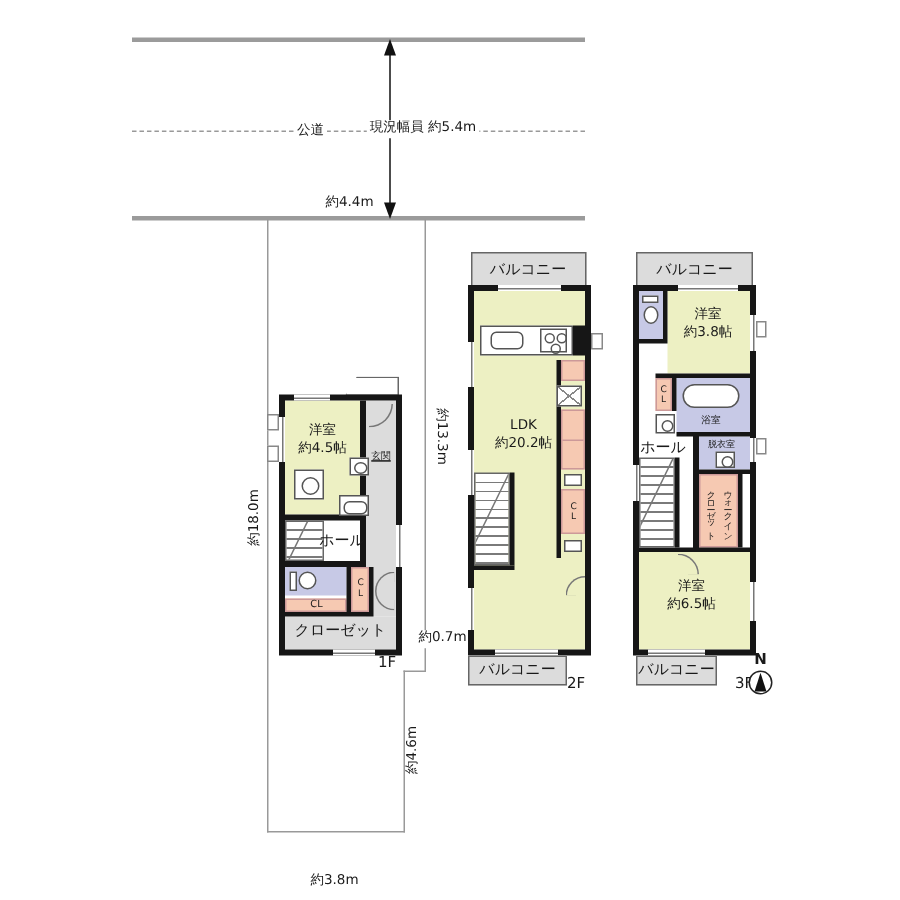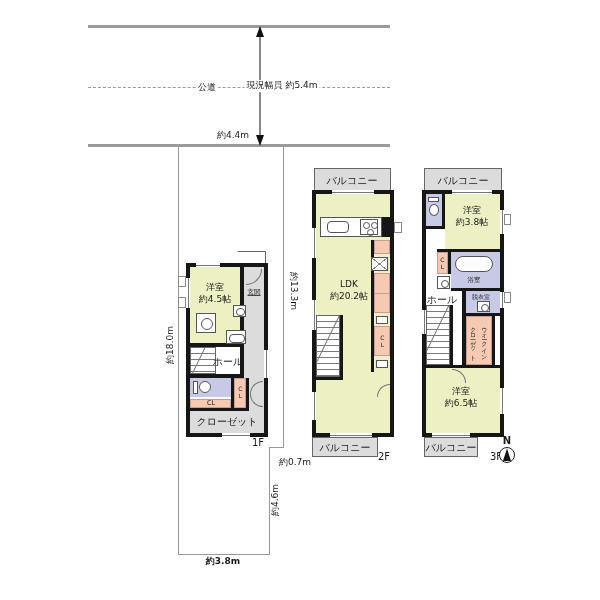--- a/index.html
+++ b/index.html
@@ -51,23 +51,23 @@
 約5.4m</div>
   <div class="lbl dim" style="left:233px;top:136px;">約4.4m</div>
 
   <div class="abs" style="left:178px;top:146px;width:1px;height:409px;background:#999;"></div>
   <div class="abs" style="left:283px;top:146px;width:1px;height:302px;background:#999;"></div>
   <div class="abs" style="left:269px;top:447px;width:15px;height:1px;background:#999;"></div>
   <div class="abs" style="left:269px;top:447px;width:1px;height:108px;background:#999;"></div>
   <div class="abs" style="left:178px;top:554px;width:92px;height:1px;background:#999;"></div>
   <div class="lbl dim rL" style="left:171px;top:345px;">約18.0m</div>
   <div class="lbl dim rR" style="left:293px;top:291px;">約13.3m</div>
-  <div class="lbl dim" style="left:295px;top:463px;text-align:right;">約0.7m</div>
+  <div class="lbl dim" style="left:295px;top:426px;text-align:right;">約0.7m</div>
   <div class="lbl dim rL" style="left:276px;top:500px;">約4.6m</div>
-  <div class="lbl dim" style="left:223px;top:562px;font-weight:bold;">約3.8m</div>
+  <div class="lbl dim" style="left:223px;top:588px;">約3.8m</div>
 
   <div class="thin abs" style="left:230px;top:251px;width:36px;height:13px;background:#fff;clip-path:polygon(22% 0,100% 0,100% 100%,0 100%);"></div>
   <div class="room" style="left:190px;top:267px;width:50px;height:76px;background:#edf0c3;"></div>
   <div class="room" style="left:244px;top:267px;width:20px;height:144px;background:#dcdcdc;"></div>
   <div class="room" style="left:190px;top:411px;width:74px;height:22px;background:#dcdcdc;"></div>
   <div class="room" style="left:190px;top:378px;width:41px;height:19px;background:#c7c9e6;"></div>
   <div class="room" style="left:190px;top:399px;width:41px;height:9px;background:#f6c9b2;border:1px solid #c99;box-sizing:border-box;"></div>
   <div class="room" style="left:234px;top:378px;width:12px;height:30px;background:#f6c9b2;border:1px solid #c99;box-sizing:border-box;"></div>
   <div class="wall" style="left:240px;top:267px;width:4px;height:111px;"></div>
   <div class="wall" style="left:190px;top:343px;width:54px;height:4px;"></div>
@@ -92,21 +92,21 @@
   <div class="fixture" style="left:233px;top:305px;width:13px;height:12px;">
     <div style="position:absolute;left:2px;top:2px;width:7px;height:6px;border:1px solid #555;border-radius:50%;"></div>
   </div>
   <div class="fixture" style="left:226px;top:330px;width:20px;height:14px;">
     <div style="position:absolute;left:2px;top:3px;width:14px;height:7px;border:1px solid #555;border-radius:4px;"></div>
   </div>
   <div class="fixture" style="left:193px;top:381px;width:5px;height:13px;"></div>
   <div class="fixture" style="left:199px;top:381px;width:12px;height:12px;border-radius:50%;"></div>
   <div class="lbl" style="left:215px;top:294px;">洋室
 約4.5帖</div>
-  <div class="lbl s65" style="left:254px;top:292px;text-decoration:underline;">玄関</div>
+  <div class="lbl s65" style="left:254px;top:304px;text-decoration:underline;">玄関</div>
   <div class="lbl s7" style="left:228px;top:361px;">ホール</div>
   <div class="lbl s65" style="left:211px;top:403px;">CL</div>
   <div class="lbl s6 vtx" style="left:240px;top:392px;">CL</div>
   <div class="lbl s7" style="left:227px;top:421px;">クローゼット</div>
   <div class="lbl s10" style="left:258px;top:442px;">1F</div>
 
   <div class="thin abs" style="left:314px;top:168px;width:77px;height:24px;background:#dcdcdc;"></div>
   <div class="room" style="left:316px;top:194px;width:74px;height:239px;background:#edf0c3;"></div>
   <div class="wall" style="left:382px;top:217px;width:8px;height:20px;"></div>
   <div class="wall" style="left:371px;top:240px;width:3px;height:132px;"></div>

